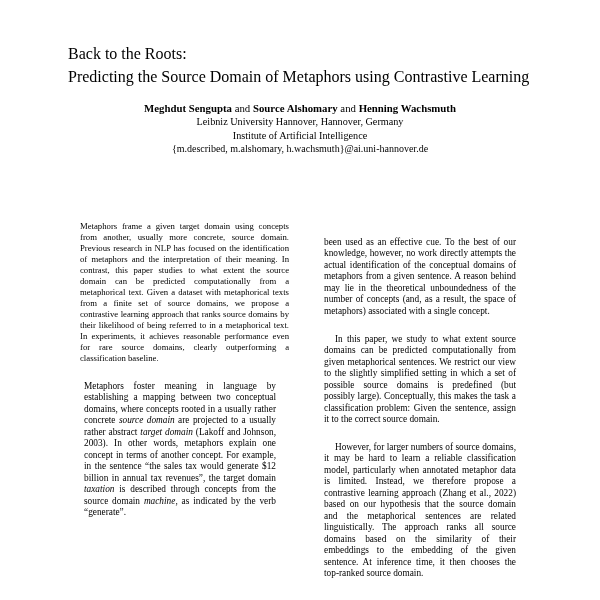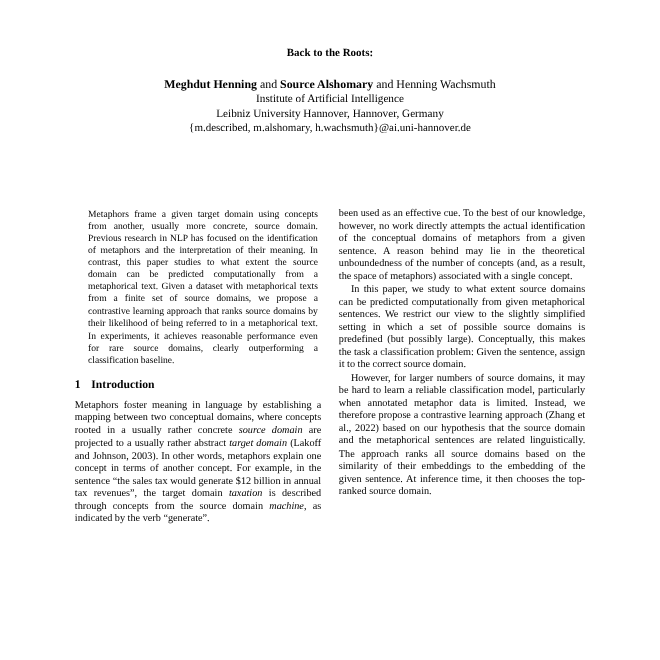--- a/index.html
+++ b/index.html
@@ -10,23 +10,22 @@
     overflow: hidden;
     font-family: "Liberation Serif", "DejaVu Serif", serif;
     color: #000;
   }
   .content {
     width: 464px;
     margin: 0 auto;
     padding-top: 42px;
   }
   .title {
-    text-align: center;
-    font-weight: bold;
-    font-size: 10px;
+    font-weight: normal;
+    font-size: 16px;
     line-height: 1.45;
   }
   .authors {
     text-align: center;
     font-size: 10.8px;
     margin-top: 13px;
     line-height: 1.3;
   }
   .affil {
     text-align: center;
@@ -62,49 +61,47 @@
   .section-heading {
     font-weight: bold;
     font-size: 10.6px;
     margin: 11px 0 7px 0;
     text-align: left;
   }
   .section-number {
     display: inline-block;
     min-width: 15px;
   }
-  p { margin: 0; }
+  p { margin: 16px; }
   p.indent { text-indent: 11px; }
 </style>
 </head>
 <body>
 
 <div class="page">
   <div class="content">
 
     <div class="title">
       <div>Back to the Roots:</div>
+      <div>Predicting the Source Domain of Metaphors using Contrastive Learning</div>
     </div>
 
-    <div class="authors"><span style="font-weight: bold;">Meghdut Henning</span><span> and </span><span style="font-weight: bold;">Source Alshomary</span><span> and </span><span style="font-weight: normal; text-align: right;">Henning Wachsmuth</span></div>
+    <div class="authors"><span style="font-weight: bold;">Meghdut Sengupta</span><span> and </span><span style="font-weight: bold;">Source Alshomary</span><span> and </span><span style="font-weight: bold; text-align: right;">Henning Wachsmuth</span></div>
 
     <div class="affil">
+      <div>Leibniz University Hannover, Hannover, Germany</div>
       <div>Institute of Artificial Intelligence</div>
-      <div>Leibniz University Hannover, Hannover, Germany</div>
       <div class="affil-email">{m.described, m.alshomary, h.wachsmuth}@ai.uni-hannover.de</div>
     </div>
 
     <div class="columns">
 
       <div class="col">
         <div class="abstract-body">Metaphors frame a given target domain using concepts from another, usually more concrete, source domain. Previous research in NLP has focused on the identification of metaphors and the interpretation of their meaning. In contrast, this paper studies to what extent the source domain can be predicted computationally from a metaphorical text. Given a dataset with metaphorical texts from a finite set of source domains, we propose a contrastive learning approach that ranks source domains by their likelihood of being referred to in a metaphorical text. In experiments, it achieves reasonable performance even for rare source domains, clearly outperforming a classification baseline.</div>
 
-        <div class="section-heading">
-          <span class="section-number">1</span><span>Introduction</span>
-        </div>
 
         <p><span>Metaphors foster meaning in language by establishing a mapping between two conceptual domains, where concepts rooted in a usually rather concrete </span><span style="font-style: italic;">source domain</span><span> are projected to a usually rather abstract </span><span style="font-style: italic;">target domain</span><span> (Lakoff and Johnson, 2003). In other words, metaphors explain one concept in terms of another concept. For example, in the sentence “the sales tax would generate $12 billion in annual tax revenues”, the target domain </span><span style="font-style: italic;">taxation</span><span> is described through concepts from the source domain </span><span style="font-style: italic;">machine</span><span>, as indicated by the verb “generate”.</span></p>
       </div>
 
       <div class="col">
         <p><span>been used as an effective cue. To the best of our knowledge, however, no work directly attempts the actual identification of the conceptual domains of metaphors from a given sentence. A reason behind may lie in the theoretical unboundedness of the number of concepts (and, as a result, the space of metaphors) associated with a single concept.</span></p>
         <p class="indent"><span>In this paper, we study to what extent source domains can be predicted computationally from given metaphorical sentences. We restrict our view to the slightly simplified setting in which a set of possible source domains is predefined (but possibly large). Conceptually, this makes the task a classification problem: Given the sentence, assign it to the correct source domain.</span></p>
         <p class="indent"><span>However, for larger numbers of source domains, it may be hard to learn a reliable classification model, particularly when annotated metaphor data is limited. Instead, we therefore propose a contrastive learning approach (Zhang et al., 2022) based on our hypothesis that the source domain and the metaphorical sentences are related linguistically. The approach ranks all source domains based on the similarity of their embeddings to the embedding of the given sentence. At inference time, it then chooses the top-ranked source domain.</span></p>
       </div>
 

